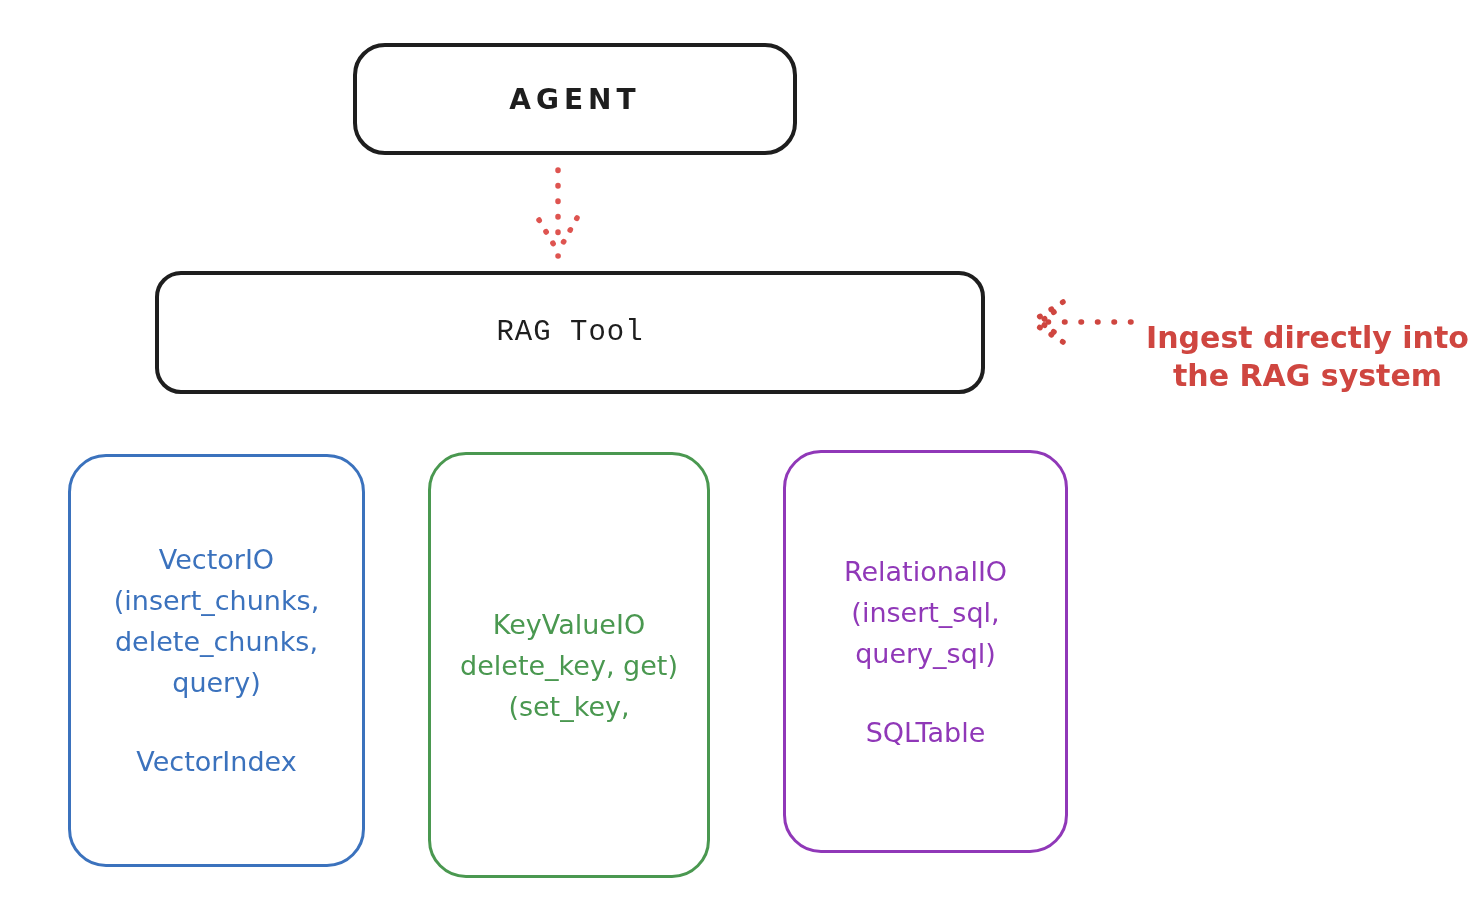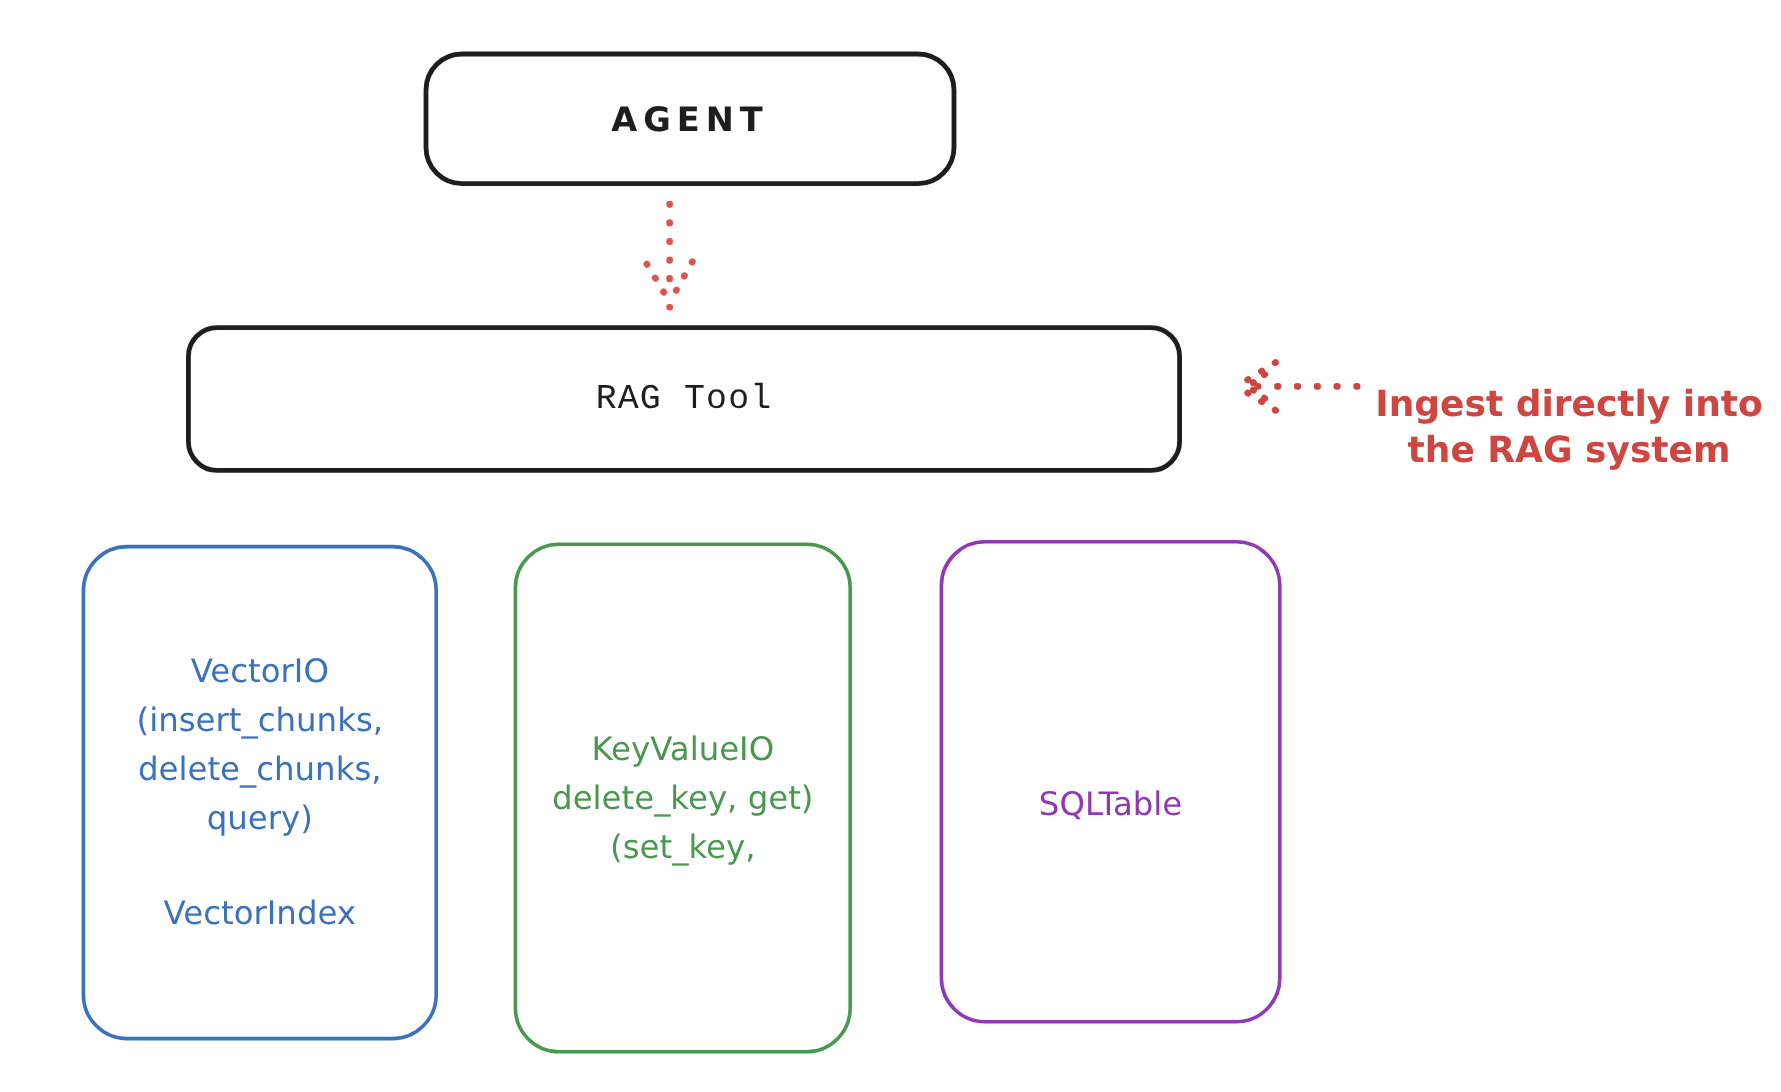--- a/index.html
+++ b/index.html
@@ -144,16 +144,21 @@
 
   <div class="node store-box store-green">
     <div class="store-lines">
       <div>KeyValueIO</div>
       <div>delete_key, get)</div>
       <div>(set_key,</div>
     </div>
   </div>
 
   <div class="node store-box store-purple">
+    <div class="store-lines">
+      <div>RelationalIO</div>
+      <div>(insert_sql,</div>
+      <div>query_sql)</div>
+    </div>
     <div class="store-index">SQLTable</div>
   </div>
 
 </div>
 
 </body></html>

